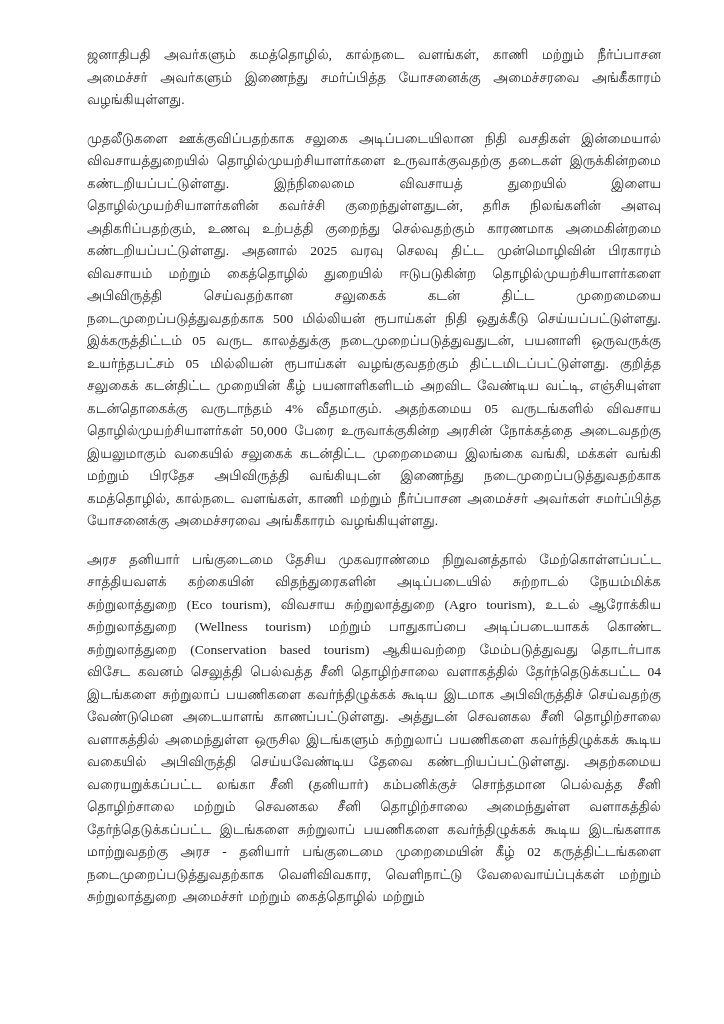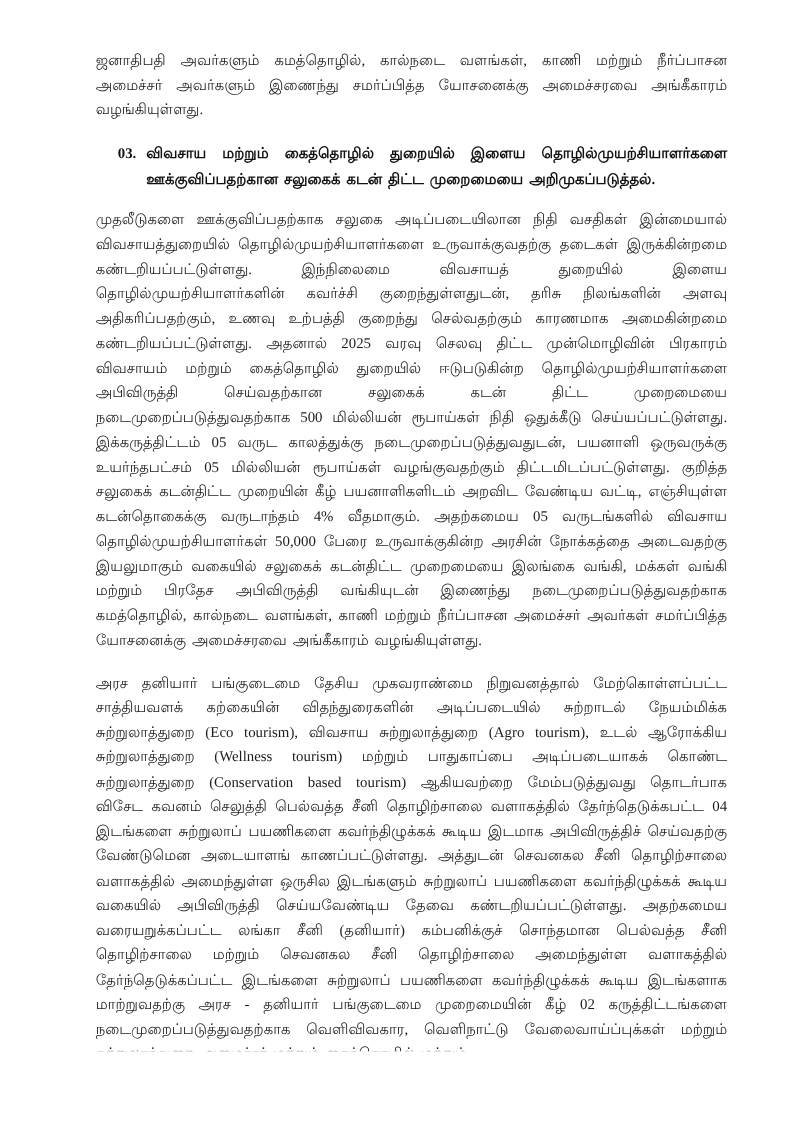--- a/index.html
+++ b/index.html
@@ -50,24 +50,20 @@
   }
 </style>
 </head>
 <body>
 
 <div class="page">
   <div class="content">
 
     <p class="para">ஜனாதிபதி அவர்களும் கமத்தொழில், கால்நடை வளங்கள், காணி மற்றும் நீர்ப்பாசன அமைச்சர் அவர்களும் இணைந்து சமர்ப்பித்த யோசனைக்கு அமைச்சரவை அங்கீகாரம் வழங்கியுள்ளது.</p>
 
-    <div class="heading">
-      <span class="hnum">03.</span>
-      <span class="htxt">விவசாய மற்றும் கைத்தொழில் துறையில் இளைய தொழில்முயற்சியாளர்களை ஊக்குவிப்பதற்கான சலுகைக் கடன் திட்ட முறைமையை அறிமுகப்படுத்தல்.</span>
-    </div>
 
     <p class="para">முதலீடுகளை ஊக்குவிப்பதற்காக சலுகை அடிப்படையிலான நிதி வசதிகள் இன்மையால் விவசாயத்துறையில் தொழில்முயற்சியாளர்களை உருவாக்குவதற்கு தடைகள் இருக்கின்றமை கண்டறியப்பட்டுள்ளது. இந்நிலைமை விவசாயத் துறையில் இளைய தொழில்முயற்சியாளர்களின் கவர்ச்சி குறைந்துள்ளதுடன், தரிசு நிலங்களின் அளவு அதிகரிப்பதற்கும், உணவு உற்பத்தி குறைந்து செல்வதற்கும் காரணமாக அமைகின்றமை கண்டறியப்பட்டுள்ளது. அதனால் 2025 வரவு செலவு திட்ட முன்மொழிவின் பிரகாரம் விவசாயம் மற்றும் கைத்தொழில் துறையில் ஈடுபடுகின்ற தொழில்முயற்சியாளர்களை அபிவிருத்தி செய்வதற்கான சலுகைக் கடன் திட்ட முறைமையை நடைமுறைப்படுத்துவதற்காக 500 மில்லியன் ரூபாய்கள் நிதி ஒதுக்கீடு செய்யப்பட்டுள்ளது. இக்கருத்திட்டம் 05 வருட காலத்துக்கு நடைமுறைப்படுத்துவதுடன், பயனாளி ஒருவருக்கு உயர்ந்தபட்சம் 05 மில்லியன் ரூபாய்கள் வழங்குவதற்கும் திட்டமிடப்பட்டுள்ளது. குறித்த சலுகைக் கடன்திட்ட முறையின் கீழ் பயனாளிகளிடம் அறவிட வேண்டிய வட்டி, எஞ்சியுள்ள கடன்தொகைக்கு வருடாந்தம் 4% வீதமாகும். அதற்கமைய 05 வருடங்களில் விவசாய தொழில்முயற்சியாளர்கள் 50,000 பேரை உருவாக்குகின்ற அரசின் நோக்கத்தை அடைவதற்கு இயலுமாகும் வகையில் சலுகைக் கடன்திட்ட முறைமையை இலங்கை வங்கி, மக்கள் வங்கி மற்றும் பிரதேச அபிவிருத்தி வங்கியுடன் இணைந்து நடைமுறைப்படுத்துவதற்காக கமத்தொழில், கால்நடை வளங்கள், காணி மற்றும் நீர்ப்பாசன அமைச்சர் அவர்கள் சமர்ப்பித்த யோசனைக்கு அமைச்சரவை அங்கீகாரம் வழங்கியுள்ளது.</p>
 
 
     <p class="para">அரச தனியார் பங்குடைமை தேசிய முகவராண்மை நிறுவனத்தால் மேற்கொள்ளப்பட்ட சாத்தியவளக் கற்கையின் விதந்துரைகளின் அடிப்படையில் சுற்றாடல் நேயம்மிக்க சுற்றுலாத்துறை (Eco tourism), விவசாய சுற்றுலாத்துறை (Agro tourism), உடல் ஆரோக்கிய சுற்றுலாத்துறை (Wellness tourism) மற்றும் பாதுகாப்பை அடிப்படையாகக் கொண்ட சுற்றுலாத்துறை (Conservation based tourism) ஆகியவற்றை மேம்படுத்துவது தொடர்பாக விசேட கவனம் செலுத்தி பெல்வத்த சீனி தொழிற்சாலை வளாகத்தில் தேர்ந்தெடுக்கபட்ட 04 இடங்களை சுற்றுலாப் பயணிகளை கவர்ந்திழுக்கக் கூடிய இடமாக அபிவிருத்திச் செய்வதற்கு வேண்டுமென அடையாளங் காணப்பட்டுள்ளது. அத்துடன் செவனகல சீனி தொழிற்சாலை வளாகத்தில் அமைந்துள்ள ஒருசில இடங்களும் சுற்றுலாப் பயணிகளை கவர்ந்திழுக்கக் கூடிய வகையில் அபிவிருத்தி செய்யவேண்டிய தேவை கண்டறியப்பட்டுள்ளது. அதற்கமைய வரையறுக்கப்பட்ட லங்கா சீனி (தனியார்) கம்பனிக்குச் சொந்தமான பெல்வத்த சீனி தொழிற்சாலை மற்றும் செவனகல சீனி தொழிற்சாலை அமைந்துள்ள வளாகத்தில் தேர்ந்தெடுக்கப்பட்ட இடங்களை சுற்றுலாப் பயணிகளை கவர்ந்திழுக்கக் கூடிய இடங்களாக மாற்றுவதற்கு அரச - தனியார் பங்குடைமை முறைமையின் கீழ் 02 கருத்திட்டங்களை நடைமுறைப்படுத்துவதற்காக வெளிவிவகார, வெளிநாட்டு வேலைவாய்ப்புக்கள் மற்றும் சுற்றுலாத்துறை அமைச்சர் மற்றும் கைத்தொழில் மற்றும்</p>
 
   </div>
 </div>
 
 </body></html>

